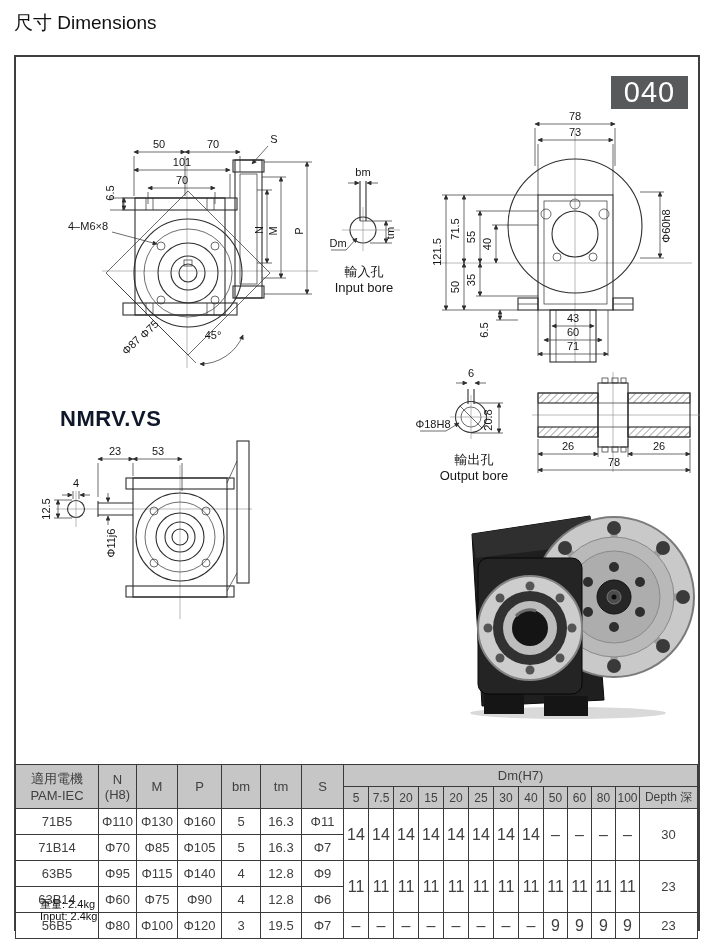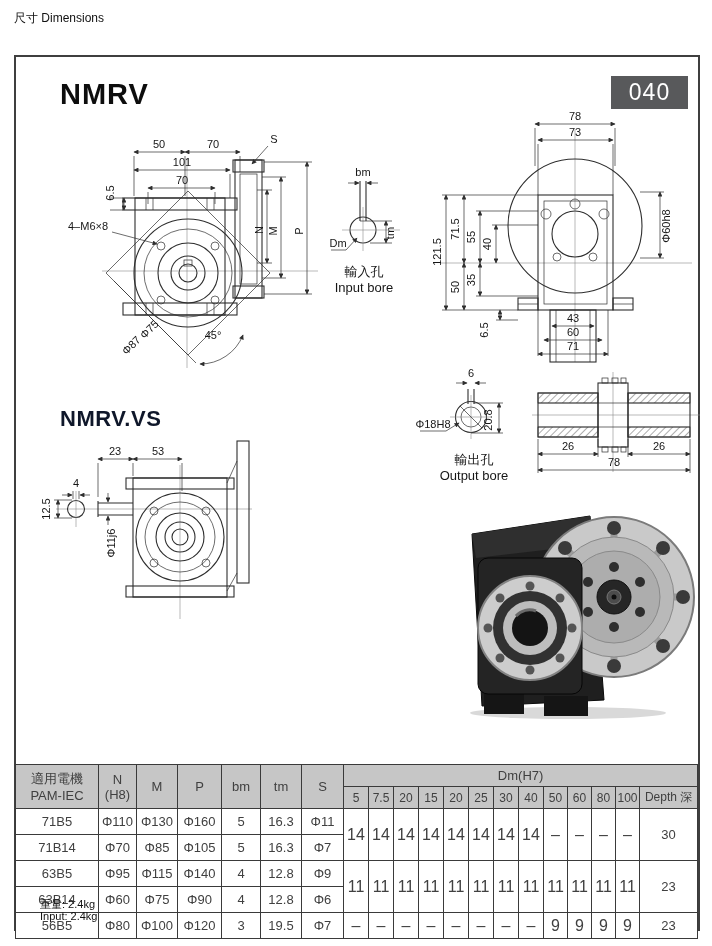--- a/index.html
+++ b/index.html
@@ -1,24 +1,24 @@
 <!DOCTYPE html>
 <html><head>
 <meta charset="utf-8">
 <style>
   html,body{margin:0;padding:0;background:#fff;}
   .page{position:relative;width:712px;height:946px;background:#fff;
         font-family:"Liberation Sans",sans-serif;color:#1a1a1a;overflow:hidden;}
   .abs{position:absolute;}
-  .page-title{left:14px;top:10px;font-size:12px;color:#111;}
+  .page-title{left:14px;top:10px;font-size:19px;color:#111;}
   .spec-box{left:14px;top:55px;width:682px;height:872px;border:2px solid #3f3f3f;}
   .model-heading{left:60px;top:78px;font-size:29px;font-weight:700;letter-spacing:1px;color:#0d0d0d;}
   .model-vs-heading{left:60px;top:406px;font-size:22px;font-weight:700;letter-spacing:.5px;color:#0f172a;}
   .size-badge{left:611px;top:76px;width:77px;height:33px;background:#58595b;color:#fff;
-              font-size:23px;display:flex;align-items:center;justify-content:center;letter-spacing:1px;}
+              font-size:29px;display:flex;align-items:center;justify-content:center;letter-spacing:1px;}
   svg text{font-family:"Liberation Sans",sans-serif;font-size:11px;fill:#161616;}
   .o{fill:none;stroke:#2e2e2e;stroke-width:1.1;}
   .d{fill:none;stroke:#2e2e2e;stroke-width:.7;}
   .cl{fill:none;stroke:#8c8c8c;stroke-width:.6;}
   .cn{font-size:13px;}
   
   .dim-table{left:15px;top:764px;width:682px;border-collapse:collapse;table-layout:fixed;
              font-size:13px;color:#404040;}
   .dim-table th,.dim-table td{border:1px solid #3a3a3a;text-align:center;vertical-align:middle;padding:0;
              overflow:hidden;white-space:nowrap;}
@@ -40,21 +40,20 @@
         <path d="M0,0 L10,5 L0,10 z" fill="#2e2e2e"></path>
       </marker>
       <pattern id="ht" width="5" height="5" patternUnits="userSpaceOnUse" patternTransform="rotate(45)">
         <line x1="0" y1="0" x2="0" y2="5" stroke="#5a5a5a" stroke-width="1"></line>
       </pattern>
     </defs>
   </svg>
 
   <div class="abs page-title">尺寸 Dimensions</div>
   <div class="abs spec-box"></div>
-  <div class="abs model-heading">NMRV</div>
   <div class="abs size-badge">040</div>
 
   <svg class="abs" style="left:50px;top:118px" width="310" height="262" viewBox="0 0 310 262">
     <g>
       <line class="cl" x1="137" y1="40" x2="137" y2="250"></line>
       <line class="cl" x1="52" y1="153" x2="268" y2="153"></line>
     </g>
     <g>
       <rect class="o" x="85" y="80" width="90" height="117"></rect>
       <rect class="o" x="73" y="80" width="114" height="12"></rect>

